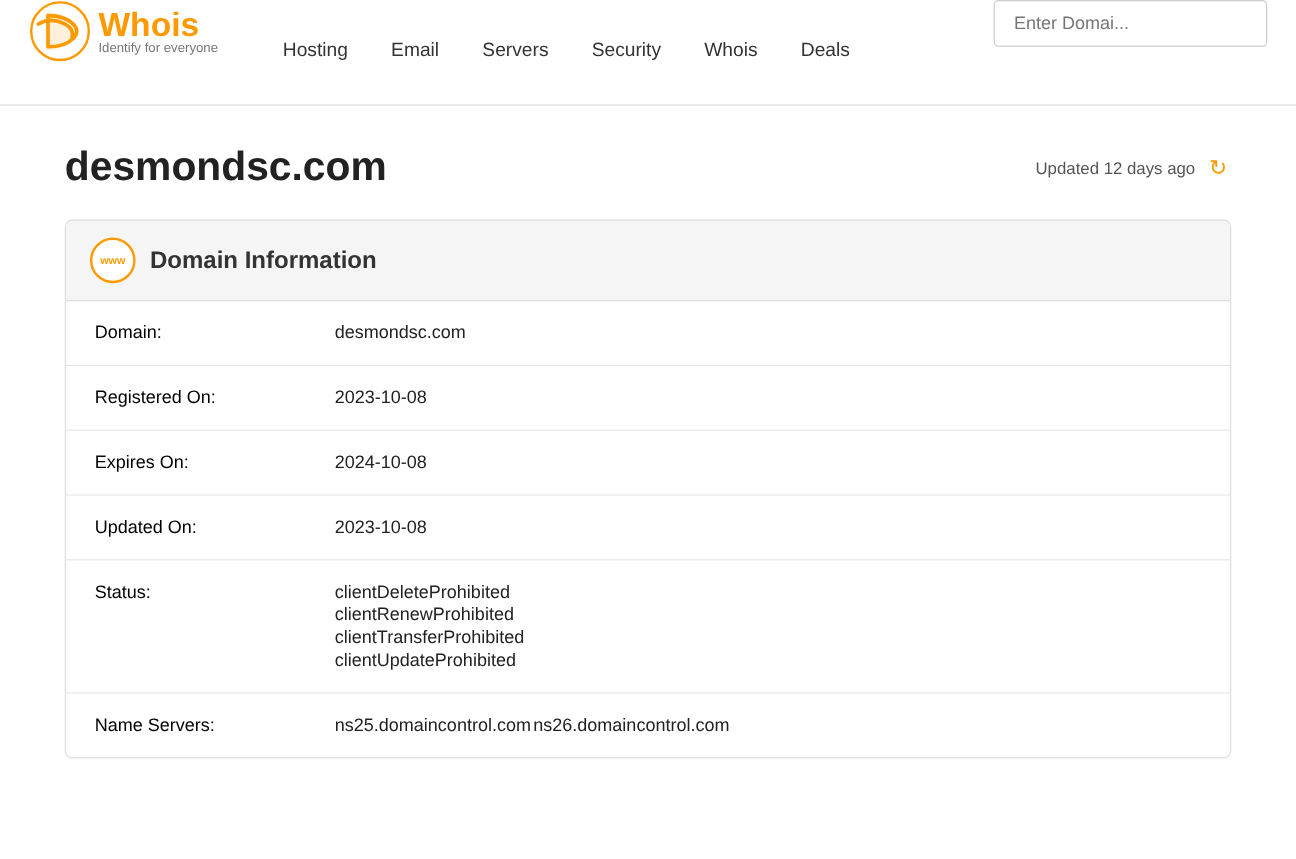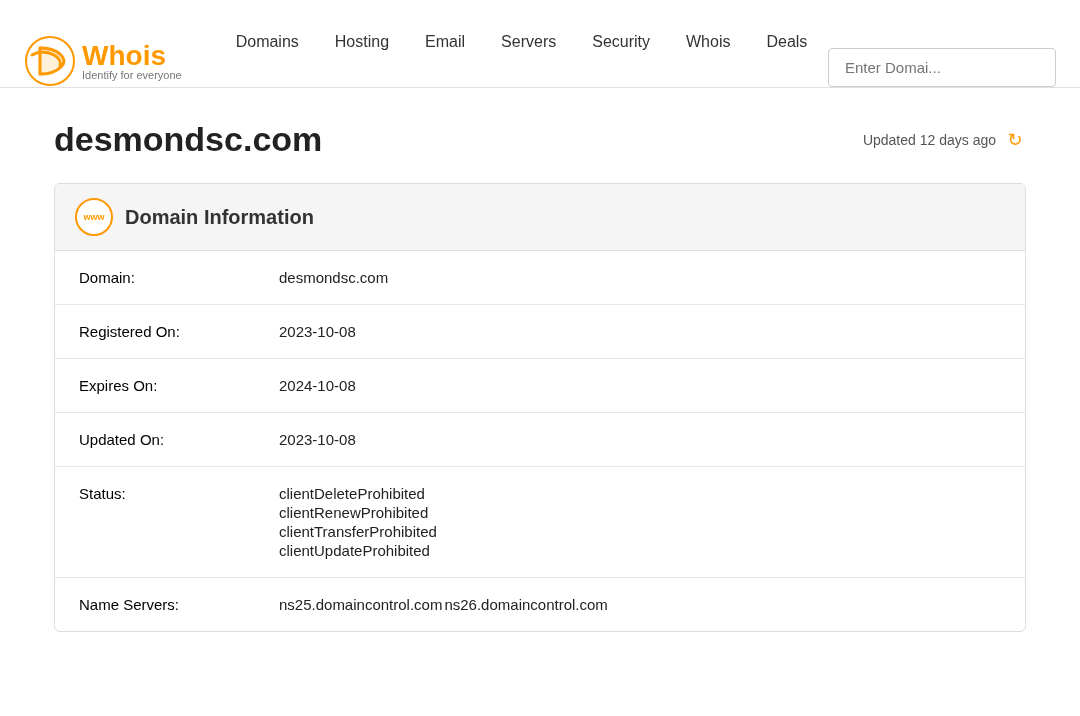--- a/index.html
+++ b/index.html
@@ -1,21 +1,21 @@
 <!DOCTYPE html>
 <html><head>
   <meta charset="utf-8">
   <style>
     * { margin: 0; padding: 0; box-sizing: border-box; }
     body { font-family: Arial, sans-serif; background: #fff; color: #333; font-size: 15px; }
 
     
     .header {
       display: flex;
-      align-items: flex-end;
+      align-items: flex-start;
       padding: 0 24px;
       height: 88px;
       border-bottom: 1px solid #e0e0e0;
       background: #fff;
     }
     .logo-area {
       display: flex;
       align-items: center;
       margin-right: 36px;
       text-decoration: none;
@@ -187,21 +187,20 @@
       <path d="M16 13 L16 39 Q30 39 37 32 Q43 26 37 20 Q30 13 16 13Z" fill="none" stroke="#f90" stroke-width="3" stroke-linejoin="round"></path>
       <path d="M8 20 Q18 14 30 20 Q38 24 36 32" fill="none" stroke="#f90" stroke-width="3" stroke-linecap="round"></path>
     </svg>
     <div class="logo-text">
       <span class="logo-whois">Whois</span>
       <span class="logo-tagline">Identify for everyone</span>
     </div>
   </a>
 
   <nav>
-    <a class="nav-item" href="#">Domains</a>
     <a class="nav-item" href="#">Hosting</a>
     <a class="nav-item" href="#">Email</a>
     <a class="nav-item" href="#">Servers</a>
     <a class="nav-item" href="#">Security</a>
     <a class="nav-item" href="#">Whois</a>
     <a class="nav-item" href="#">Deals</a>
   </nav>
 
   <div class="search-input-wrap">
     <input class="search-input" type="text" placeholder="Enter Domai..." style="">

